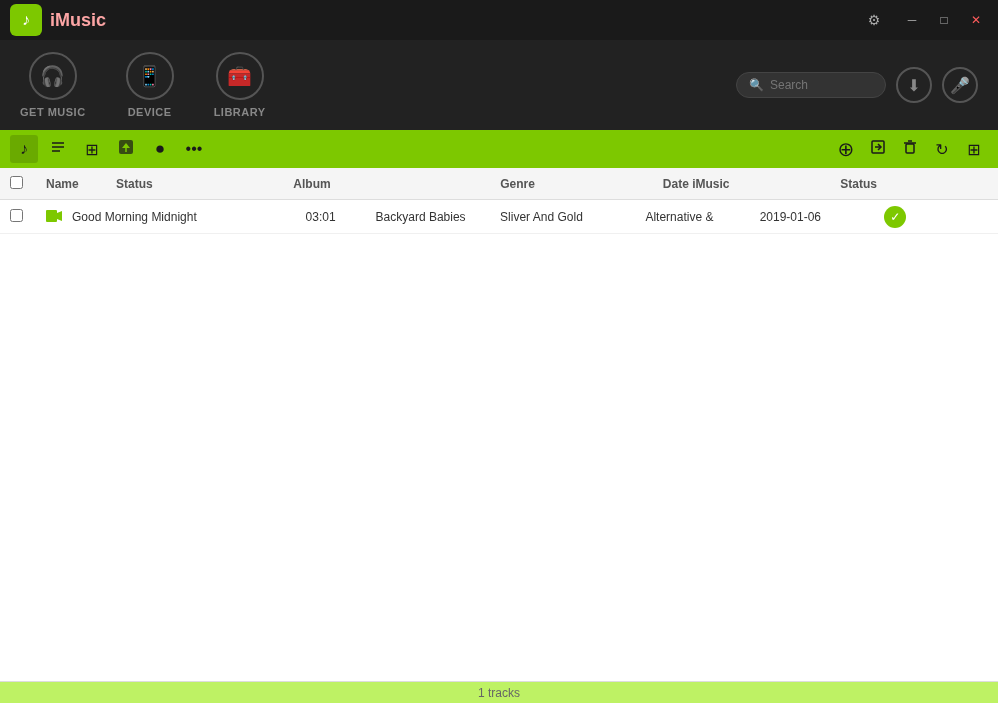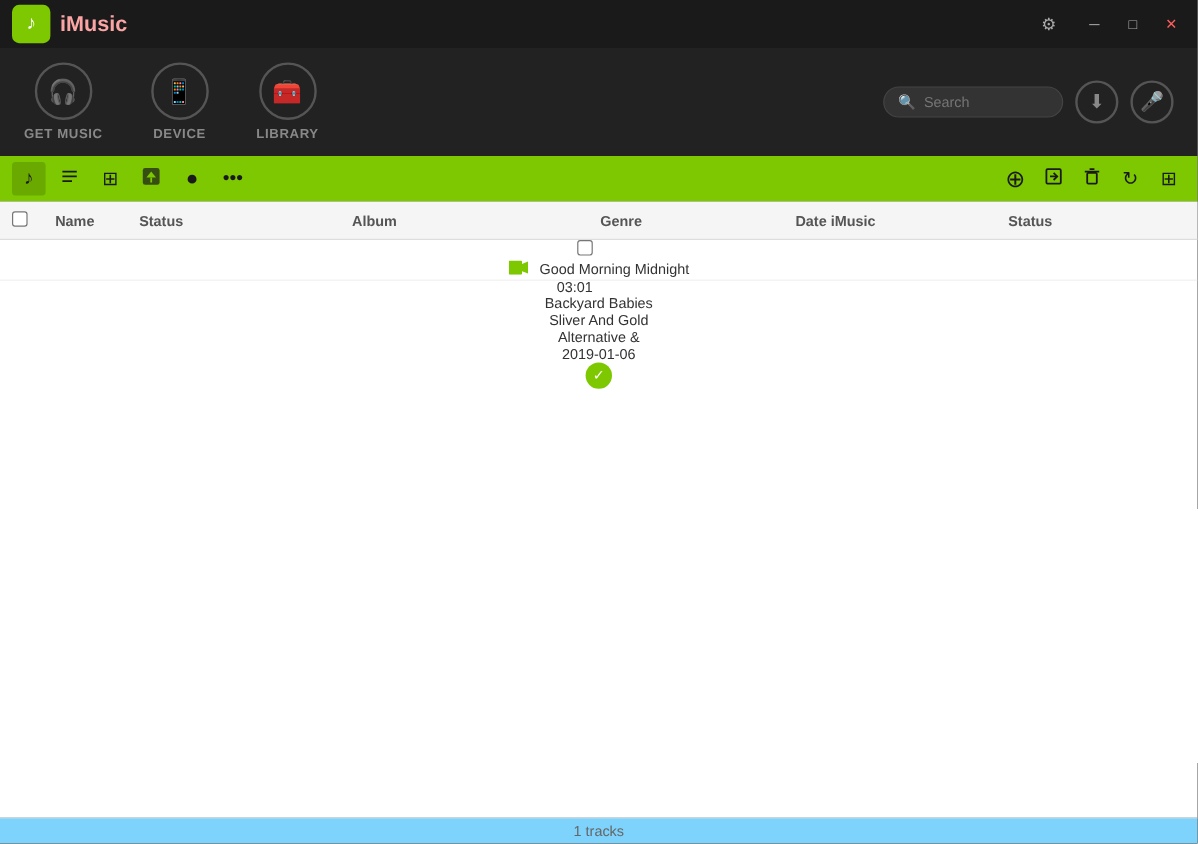--- a/index.html
+++ b/index.html
@@ -156,37 +156,36 @@
 
     #table-body {}
     .table-row {
       display: flex;
       align-items: center;
       padding: 0 10px;
       height: 34px;
       border-bottom: 1px solid #f0f0f0;
       font-size: 12px;
       color: #333;
-      flex-direction: column;
     }
     .row-icon {
       color: #7dc800; font-size: 14px; margin-right: 6px;
     }
     .status-icon {
       width: 22px; height: 22px;
       border-radius: 50%;
       background: #7dc800;
       display: flex; align-items: center; justify-content: center;
       color: white; font-size: 12px;
     }
     input[type=checkbox] { cursor: pointer; }
 
     
     #track-count-bar {
-      background: #7dd3fc;
+      background: #bef264;
       height: 22px;
       display: flex; align-items: center; justify-content: center;
       font-size: 12px;
       color: #666;
       border-top: 1px solid #ddd;
     }
 
     #content-area {
       display: flex;
       flex-direction: column;

